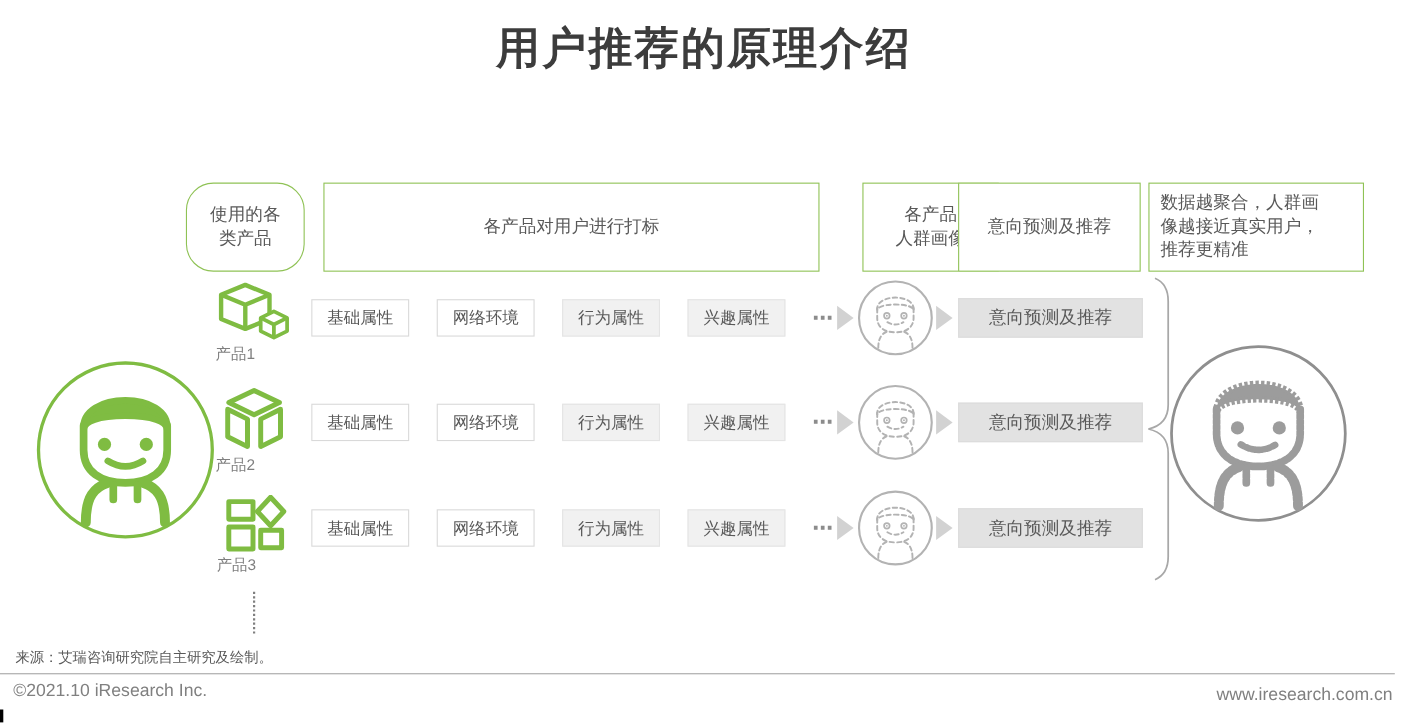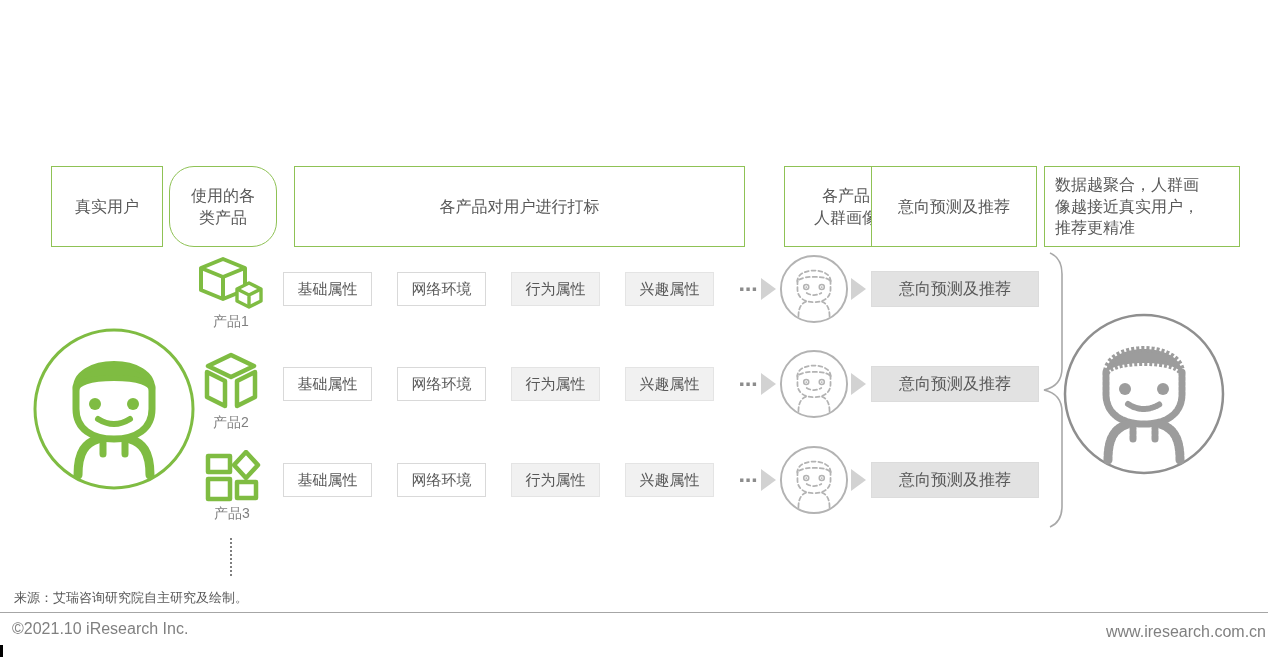--- a/index.html
+++ b/index.html
@@ -18,37 +18,37 @@
   .attr-box.shaded{background:#f1f1f1;border-color:#e4e4e4;}
   .action-box{position:absolute;left:871px;width:168px;height:36px;box-sizing:border-box;
               background:#e2e2e2;border:1px solid #dcdcdc;display:flex;align-items:center;
               justify-content:center;font-size:16px;color:#595959;}
   .hdots{position:absolute;left:735px;width:26px;height:34px;display:flex;align-items:center;
          justify-content:center;font-size:19px;font-weight:bold;color:#8c8c8c;}
   .arrow{position:absolute;width:0;height:0;border-left:15px solid #d2d2d2;
          border-top:11px solid transparent;border-bottom:11px solid transparent;}
   .mini-avatar{position:absolute;width:70px;height:70px;}
   .picon{position:absolute;display:flex;align-items:center;justify-content:center;}
-  .plabel{position:absolute;width:70px;text-align:center;font-size:14px;color:#7f7f7f;}
+  .plabel{position:absolute;width:70px;text-align:left;font-size:14px;color:#7f7f7f;}
   .vdots{position:absolute;left:230px;top:538px;height:38px;width:0;
          border-left:2px dotted #7f7f7f;}
   .src{position:absolute;left:14px;top:589px;font-size:13px;color:#595959;}
   .footline{position:absolute;left:0;right:12px;top:612px;border-top:1px solid #a6a6a6;}
   .copyright{position:absolute;left:12px;top:620px;font-size:16px;color:#808080;}
   .website{position:absolute;right:14px;top:623px;font-size:16px;color:#808080;}
   .corner-mark{position:absolute;left:0;top:645px;width:3px;height:12px;background:#000;}
   svg{display:block;}
 </style>
 </head>
 <body>
 
 <div class="canvas">
 
-
-  <div class="hcell" style="left:51px;width:112px;">真实用户</div>
+  <div class="title">用户推荐的原理介绍</div>
+
   <div class="hcell" style="left:169px;width:108px;border-radius:25px;">使用的各
 类产品</div>
   <div class="hcell" style="left:294px;width:451px;">各产品对用户进行打标</div>
   <div class="hcell" style="left:740px;width:124px;margin-left:44px;">各产品
 人群画像</div>
   <div class="hcell" style="left:871px;width:166px;">意向预测及推荐</div>
   <div class="hcell note" style="left:1044px;width:196px;">数据越聚合，人群画
 像越接近真实用户，
 推荐更精准</div>
 

